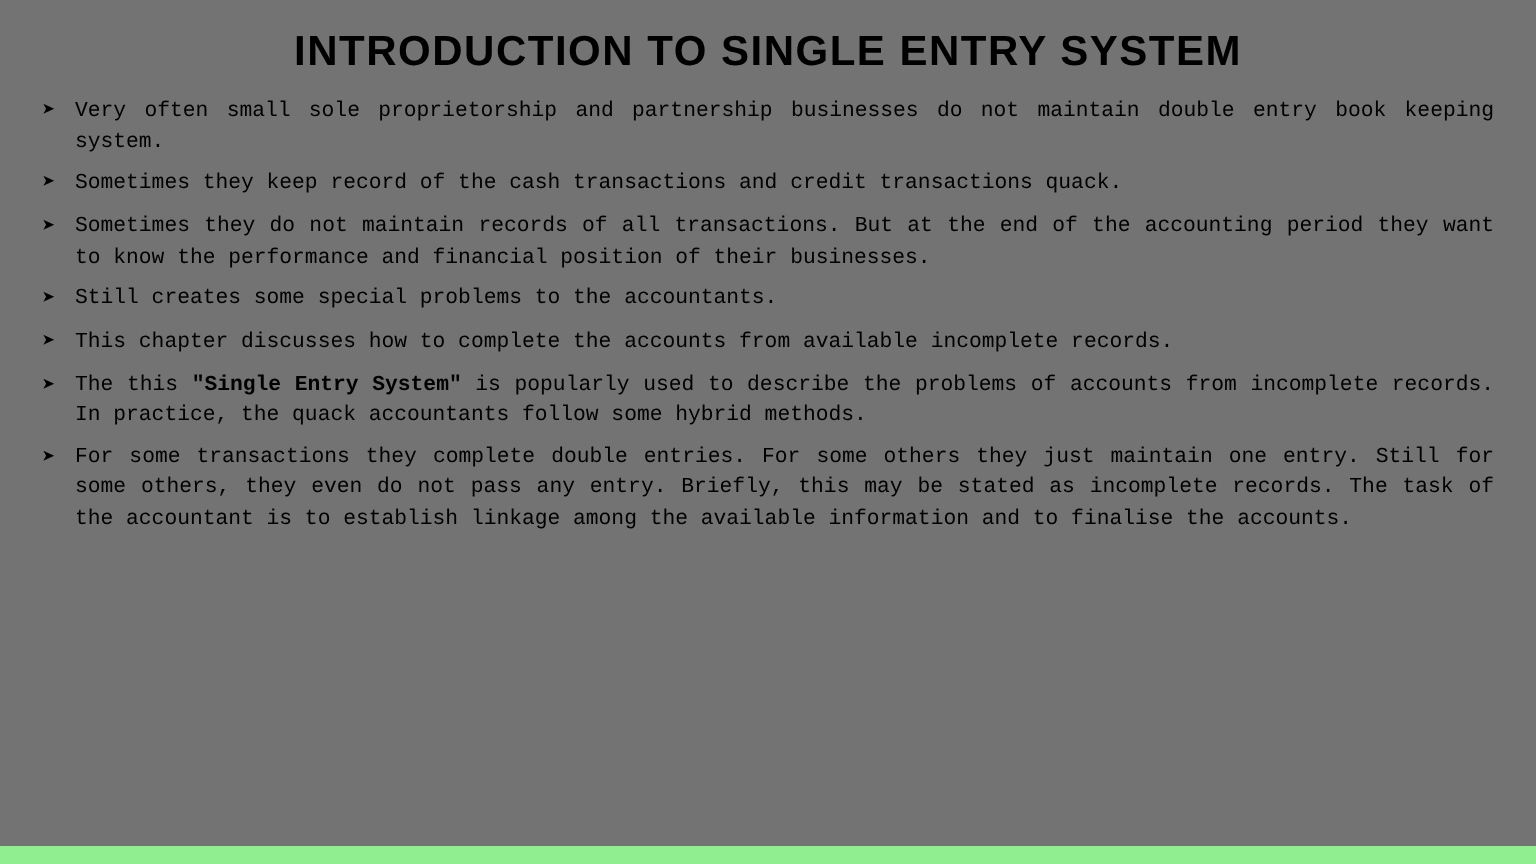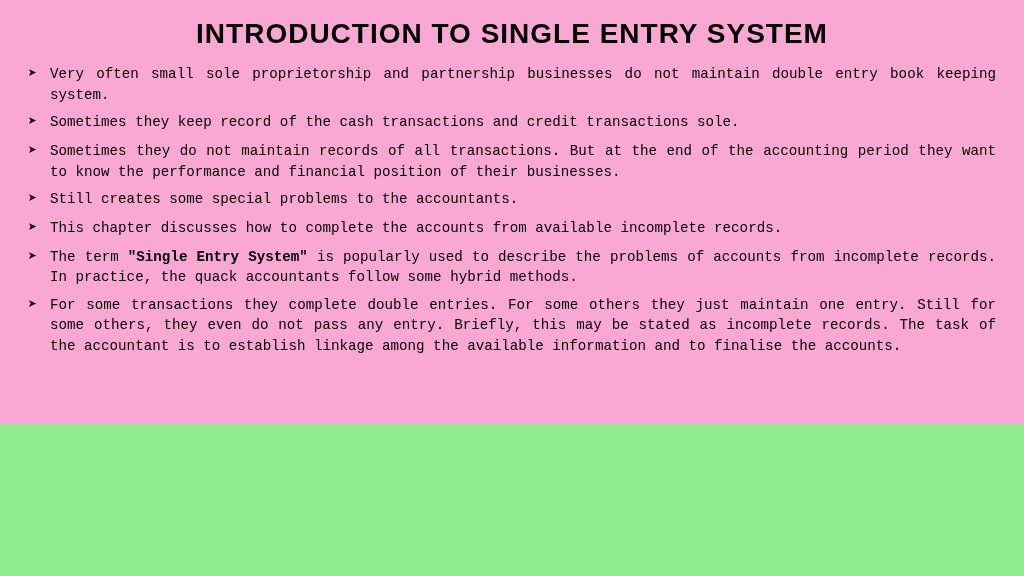--- a/index.html
+++ b/index.html
@@ -11,22 +11,22 @@
     body {
       width: 1024px;
       height: 576px;
       background-color: #90EE90;
       font-family: 'Courier New', Courier, monospace;
       overflow: hidden;
     }
 
     .container {
       width: 1024px;
-      height: 424px;
-      background-color: #f9a8d4;
+      height: 564px;
+      background-color: #737373;
       padding: 18px 28px 16px 28px;
     }
 
     .title {
       font-size: 28px;
       font-weight: 900;
       text-align: center;
       color: #000;
       margin-bottom: 14px;
       letter-spacing: 1px;
@@ -72,42 +72,42 @@
 
   <div class="content">
 
     <div class="bullet-item">
       <span class="bullet-arrow">➤</span>
       <span class="bullet-text">Very often small sole proprietorship and partnership businesses do not maintain double entry book keeping system.</span>
     </div>
 
     <div class="bullet-item">
       <span class="bullet-arrow">➤</span>
-      <span class="bullet-text">Sometimes they keep record of the cash transactions and credit transactions sole.</span>
+      <span class="bullet-text">Sometimes they keep record of the cash transactions and credit transactions quack.</span>
     </div>
 
     <div class="bullet-item">
       <span class="bullet-arrow">➤</span>
       <span class="bullet-text">Sometimes they do not maintain records of all transactions. But at the end of the accounting period they want to know the performance and financial position of their businesses.</span>
     </div>
 
     <div class="bullet-item">
       <span class="bullet-arrow">➤</span>
       <span class="bullet-text">Still creates some special problems to the accountants.</span>
     </div>
 
     <div class="bullet-item">
       <span class="bullet-arrow">➤</span>
       <span class="bullet-text">This chapter discusses how to complete the accounts from available incomplete records.</span>
     </div>
 
     <div class="bullet-item">
       <span class="bullet-arrow">➤</span>
       <span class="bullet-text">
-        <span>The term </span><span class="bold-term">"Single Entry System"</span><span> is popularly used to describe the problems of accounts from incomplete records. In practice, the quack accountants follow some hybrid methods.</span>
+        <span>The this </span><span class="bold-term">"Single Entry System"</span><span> is popularly used to describe the problems of accounts from incomplete records. In practice, the quack accountants follow some hybrid methods.</span>
       </span>
     </div>
 
     <div class="bullet-item">
       <span class="bullet-arrow">➤</span>
       <span class="bullet-text">For some transactions they complete double entries. For some others they just maintain one entry. Still for some others, they even do not pass any entry. Briefly, this may be stated as incomplete records. The task of the accountant is to establish linkage among the available information and to finalise the accounts.</span>
     </div>
 
   </div>
 </div>

